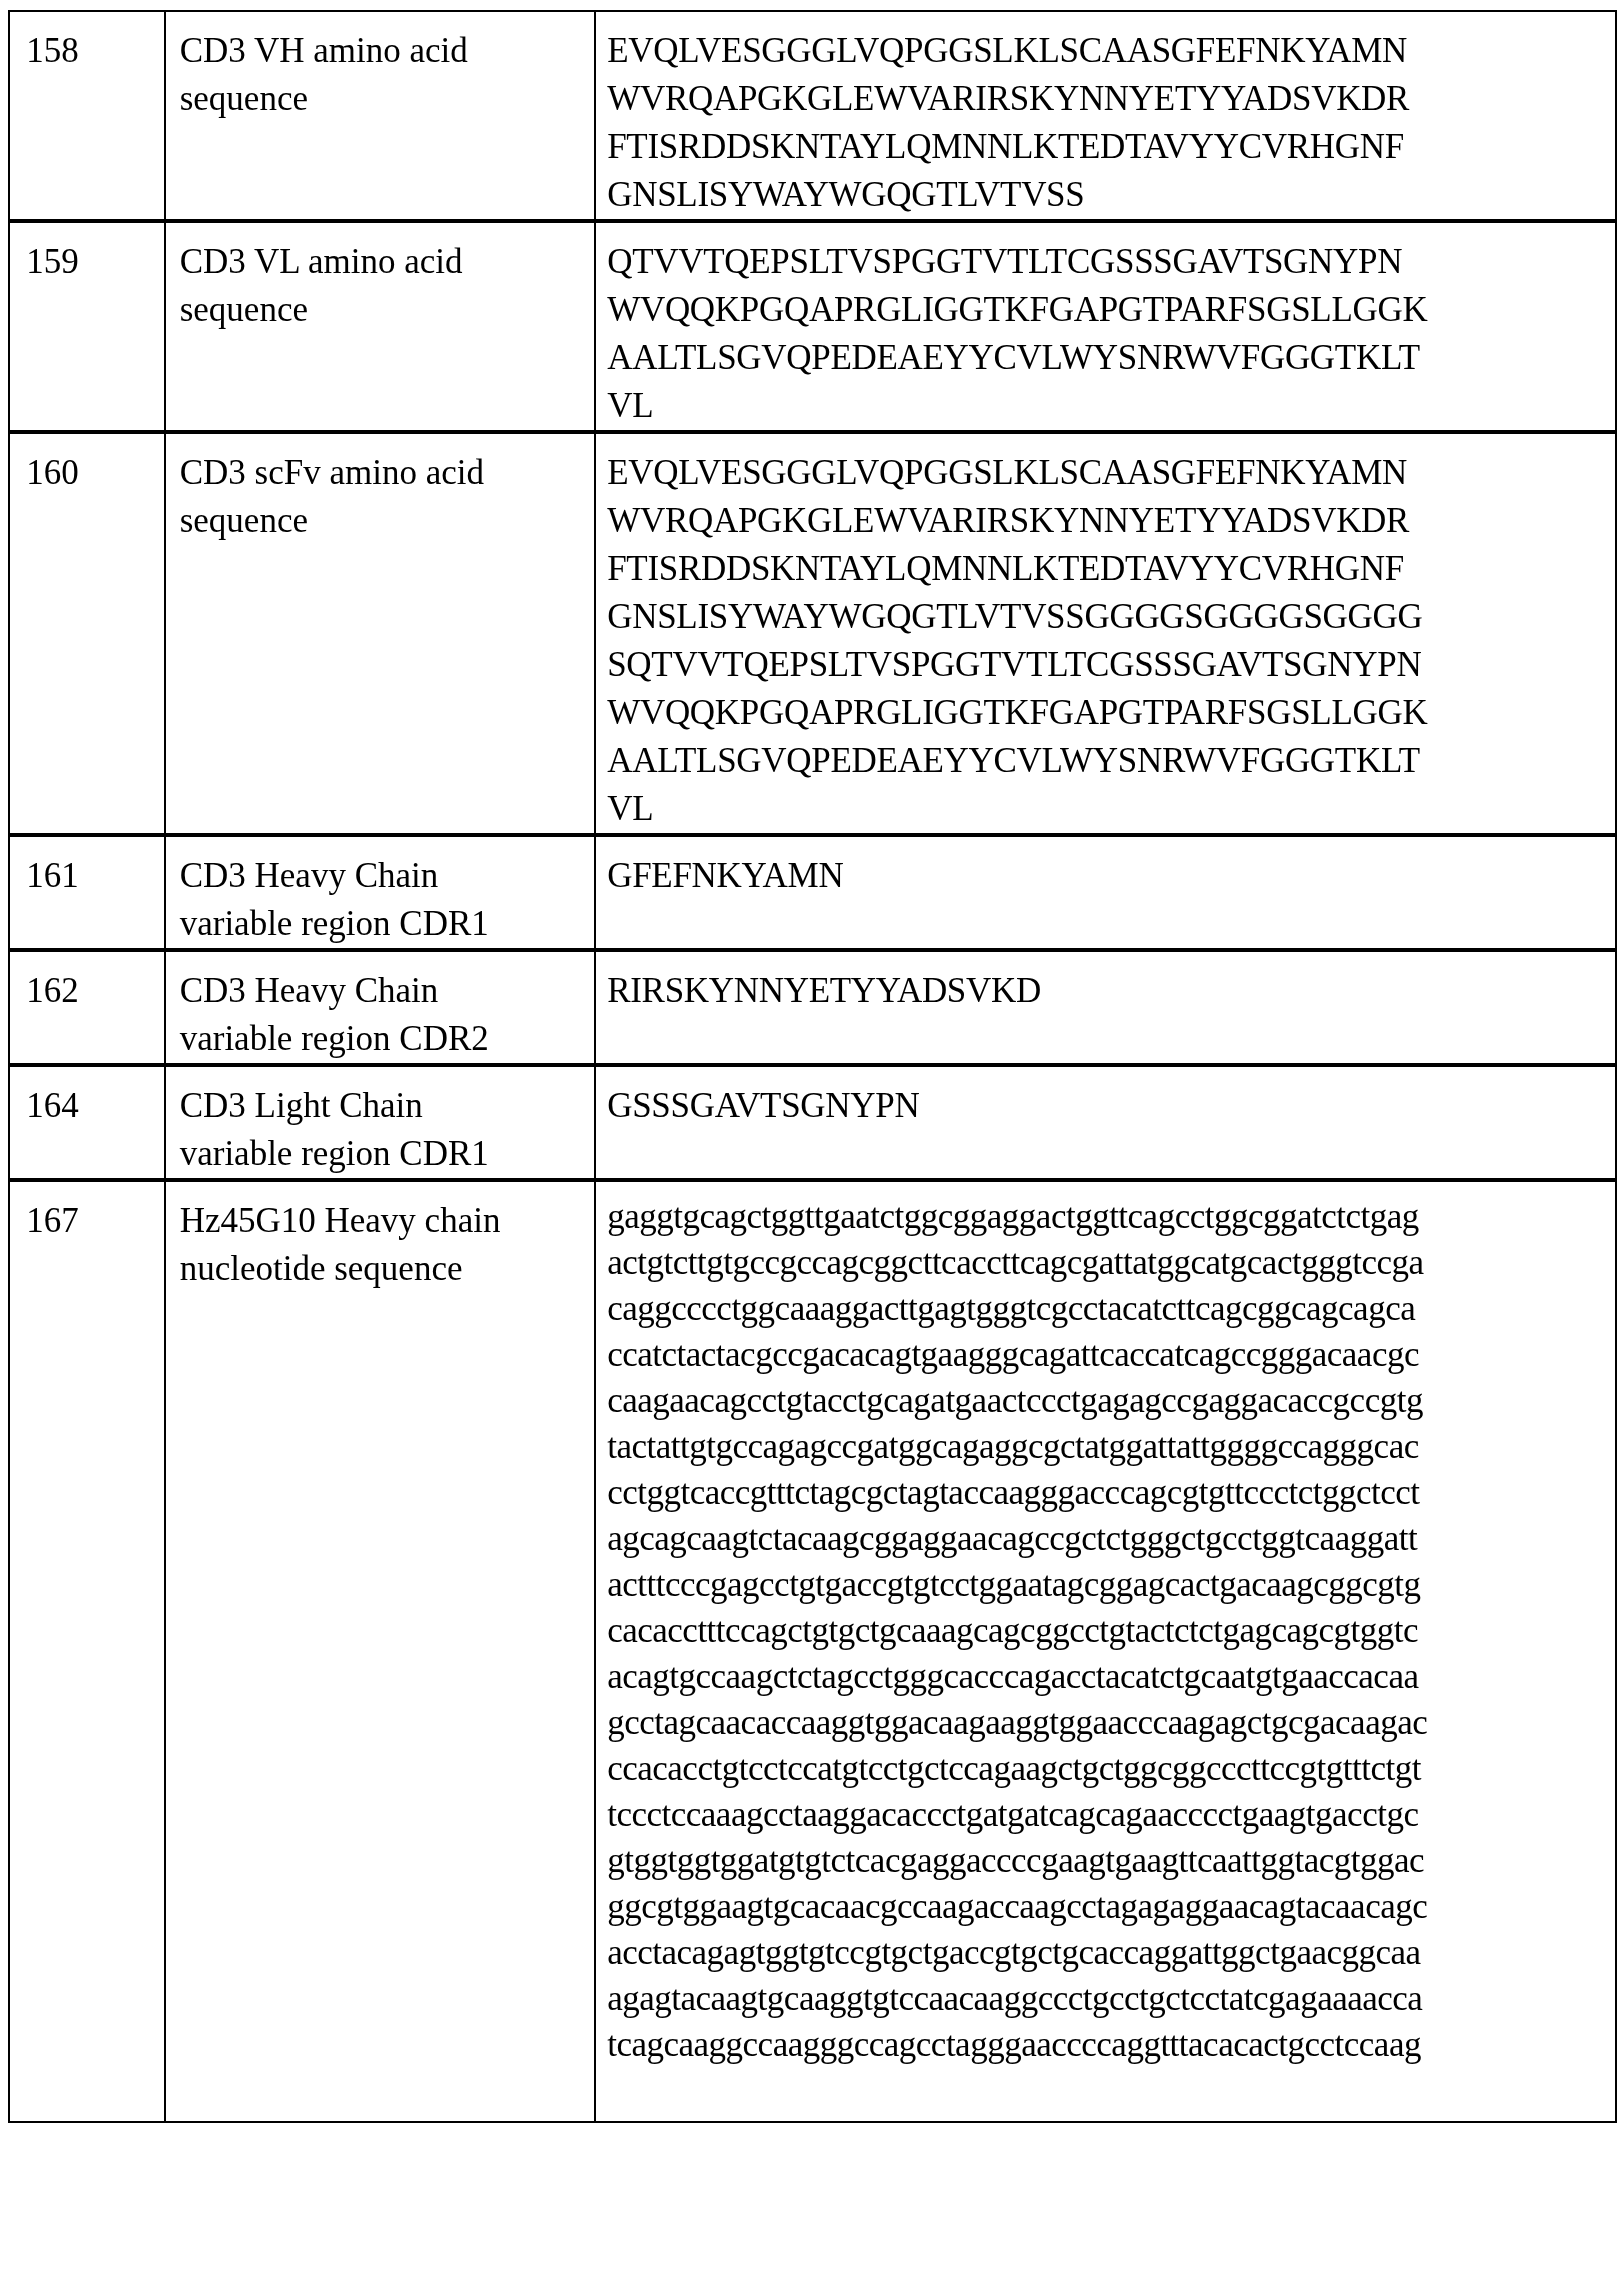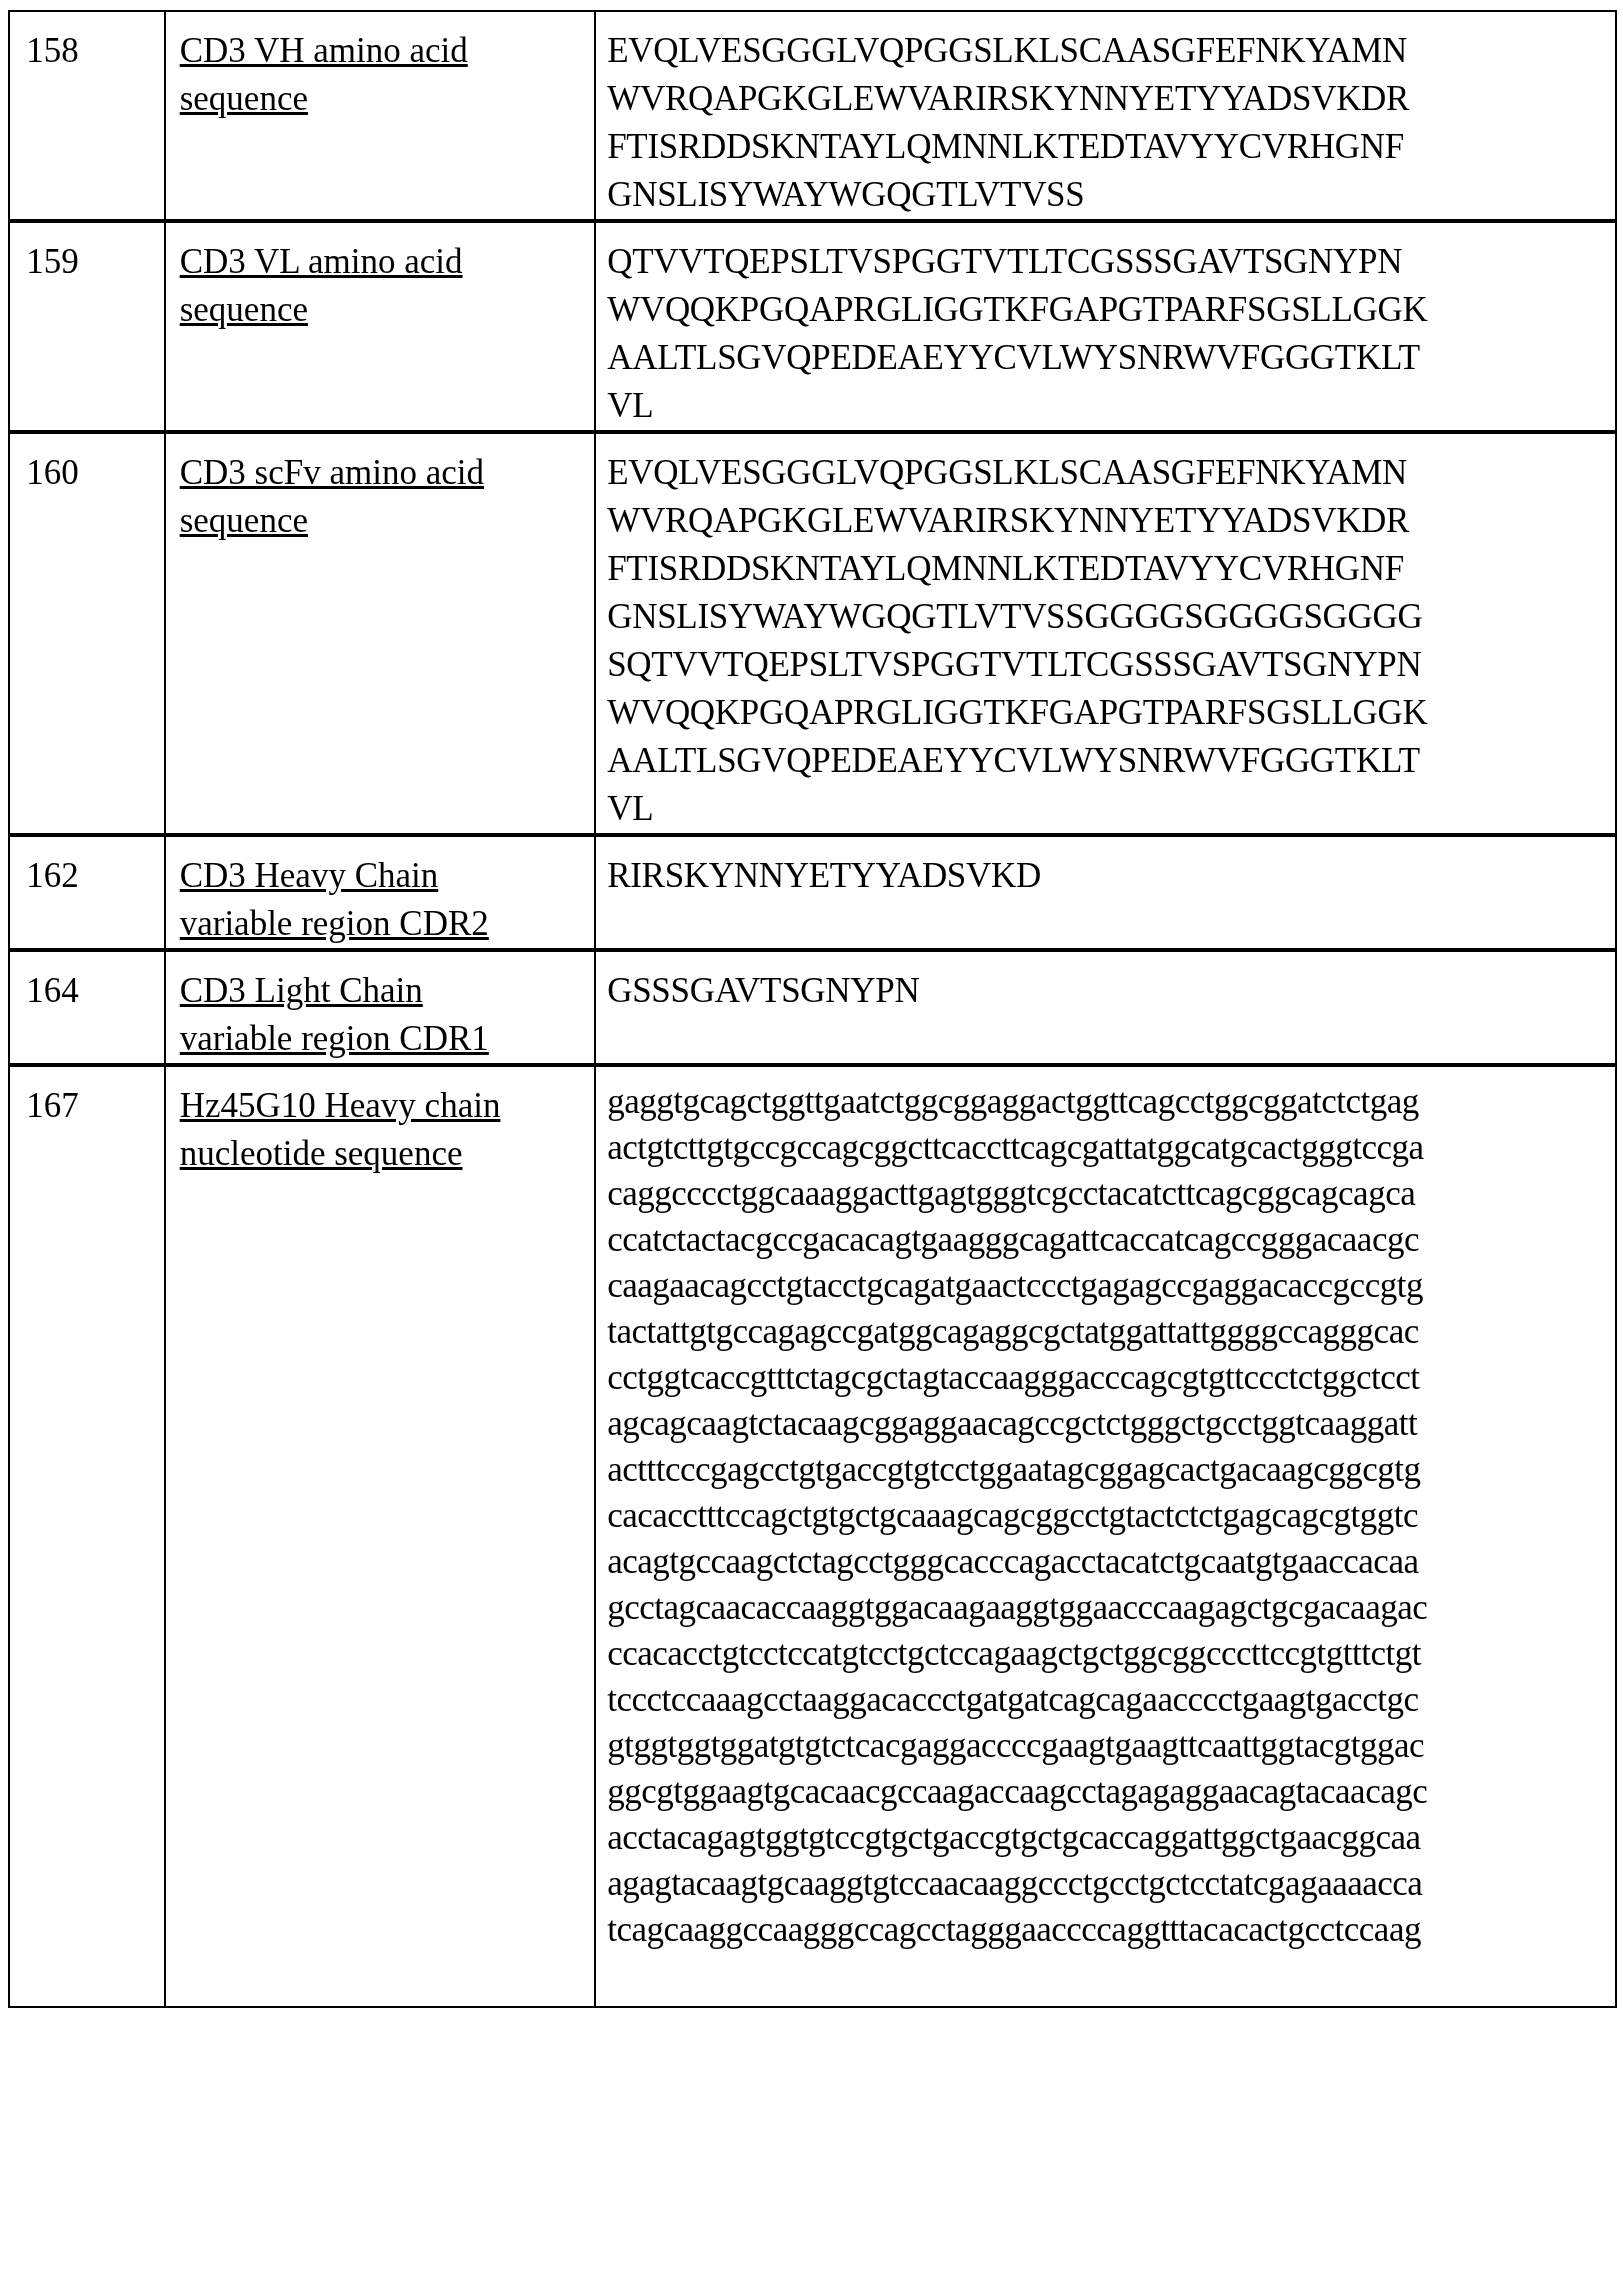--- a/index.html
+++ b/index.html
@@ -32,21 +32,21 @@
     word-break: break-all;
     overflow-wrap: anywhere;
     box-sizing: border-box;
   }
   .seq-table tr.heavy-top td {
     border-top-width: 4.2px;
   }
   .col-id { width: 156px; padding-left: 16.7px !important; }
   .col-desc { width: 430px; padding-left: 14.2px !important; padding-right: 8.4px !important; word-break: normal !important; overflow-wrap: normal !important; }
   .col-seq { width: 1021px; padding-left: 11.7px !important; padding-right: 20px !important; }
-  .desc-line { display: block; white-space: nowrap; text-decoration: underline; }
+  .desc-line { display: block; white-space: nowrap; }
   .nuc-line {
     display: block;
     white-space: nowrap;
     letter-spacing: -0.5px;
   }
   .aa-line {
     display: block;
     white-space: nowrap;
     letter-spacing: -0.3px;
   }
@@ -101,20 +101,30 @@
         <span class="aa-line">WVRQAPGKGLEWVARIRSKYNNYETYYADSVKDR</span>
         <span class="aa-line">FTISRDDSKNTAYLQMNNLKTEDTAVYYCVRHGNF</span>
         <span class="aa-line">GNSLISYWAYWGQGTLVTVSSGGGGSGGGGSGGGG</span>
         <span class="aa-line">SQTVVTQEPSLTVSPGGTVTLTCGSSSGAVTSGNYPN</span>
         <span class="aa-line">WVQQKPGQAPRGLIGGTKFGAPGTPARFSGSLLGGK</span>
         <span class="aa-line">AALTLSGVQPEDEAEYYCVLWYSNRWVFGGGTKLT</span>
         <span class="aa-line">VL</span>
       </td>
     </tr>
 
+    <tr class="heavy-top" style="height:95px">
+      <td class="col-id"><span>161</span></td>
+      <td class="col-desc">
+        <span class="desc-line">CD3 Heavy Chain</span>
+        <span class="desc-line">variable region CDR1</span>
+      </td>
+      <td class="col-seq">
+        <span class="aa-line">GFEFNKYAMN</span>
+      </td>
+    </tr>
 
     <tr class="heavy-top" style="height:95px">
       <td class="col-id"><span>162</span></td>
       <td class="col-desc">
         <span class="desc-line">CD3 Heavy Chain</span>
         <span class="desc-line">variable region CDR2</span>
       </td>
       <td class="col-seq">
         <span class="aa-line">RIRSKYNNYETYYADSVKD</span>
       </td>

